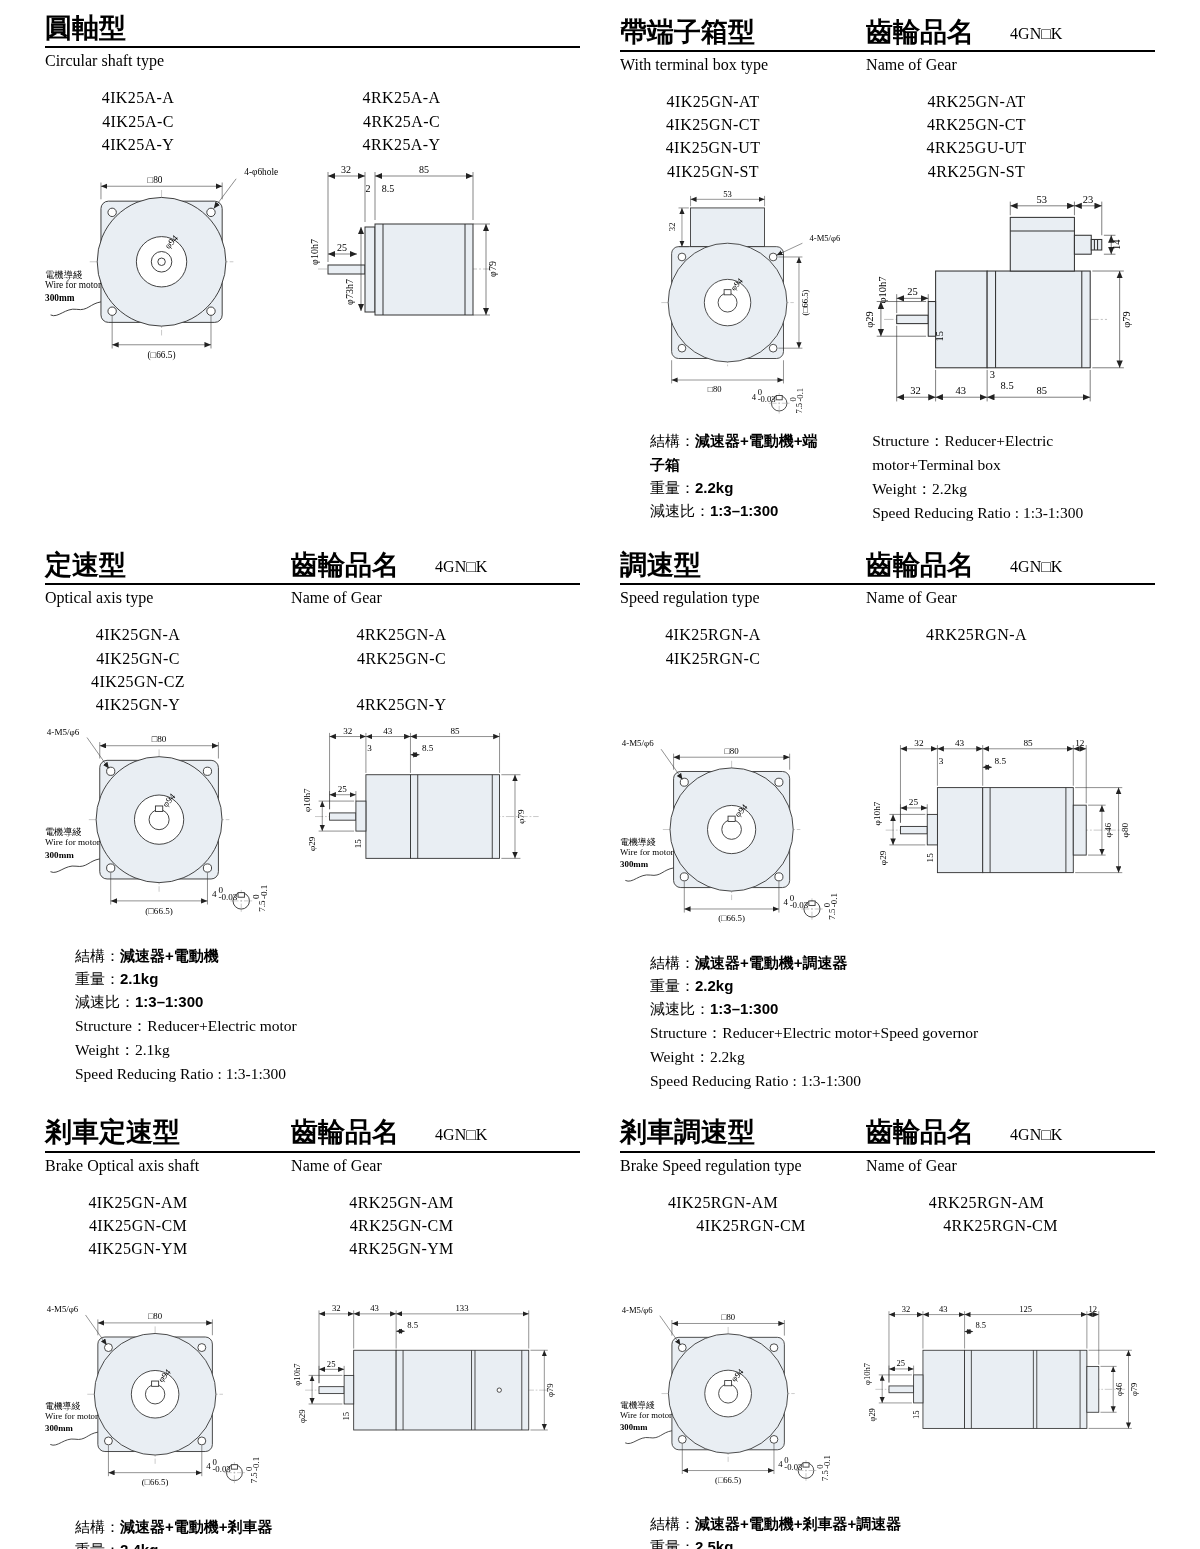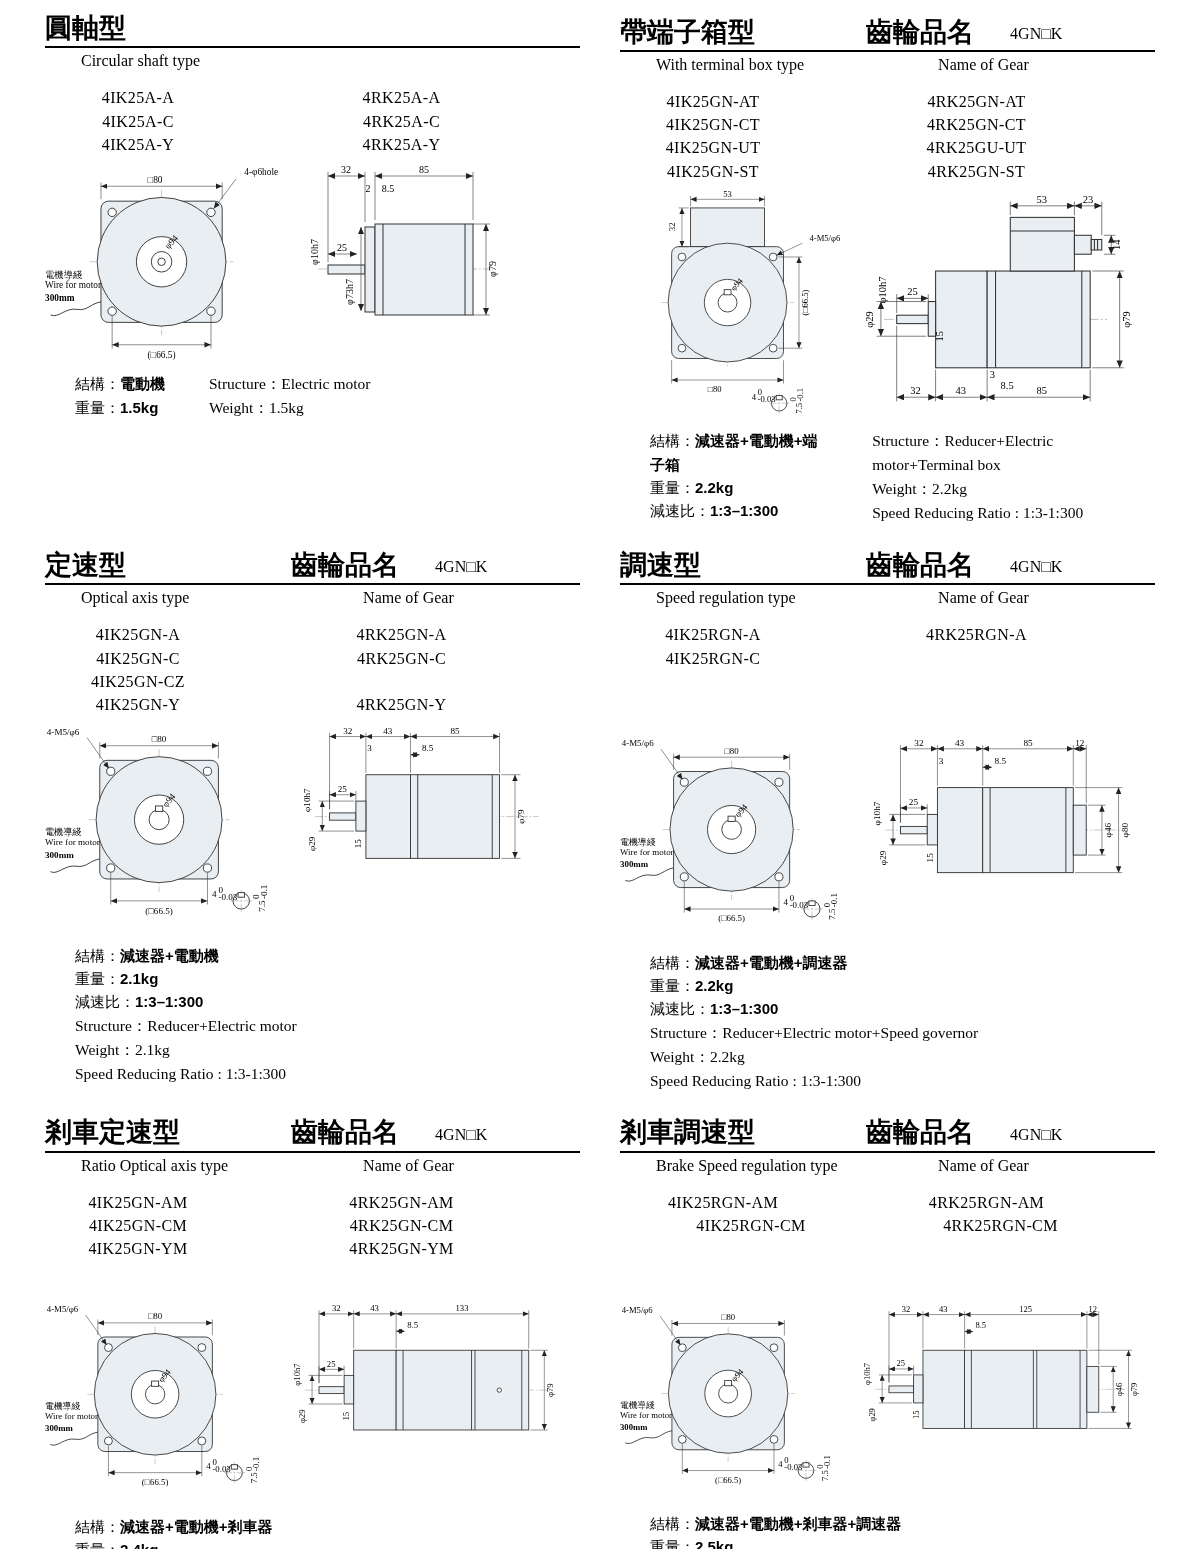--- a/index.html
+++ b/index.html
@@ -6,21 +6,21 @@
   body{width:1200px;height:1549px;overflow:hidden;color:#000;
        font-family:"Liberation Serif",serif;}
   .page{padding:14px 45px 10px 45px;}
   .grid{display:grid;grid-template-columns:1fr 1fr;column-gap:40px;row-gap:22px;}
   .sec{min-width:0;}
   .hdr-zh{display:flex;align-items:flex-end;border-bottom:2px solid #000;padding-bottom:4px;}
   .t-zh{font-family:"Liberation Sans",sans-serif;font-weight:bold;font-size:27px;line-height:1.05;}
   .t-zh.first{width:46%;}
   .code{margin-left:36px;font-size:16px;padding-bottom:3px;white-space:nowrap;margin-top:11px;}
   .hdr-en{display:flex;margin-top:4px;}
-  .t-en{font-size:16px;margin-left:36px;}
+  .t-en{font-size:16px;}
   .t-en.first{width:46%;}
   .models{margin:16px 0 6px 8px;}
   .model-row{display:grid;grid-template-columns:170px auto;}
   .model{font-size:16px;line-height:1.45;letter-spacing:.4px;text-align:center;}
   .draw{display:flex;align-items:flex-start;margin-top:6px;}
   .draw svg{flex:none;}
   .draw svg text{font-family:"Liberation Serif",serif;font-size:10px;fill:#000;}
   .t8{font-size:8.5px;} .t6{font-size:6.5px;} .t11{font-size:11px;}
   .bold{font-weight:bold;}
   .fill{fill:#e9eef3;stroke:#333;stroke-width:1;}
@@ -121,30 +121,20 @@
       <line class="dim" x1="48" y1="92" x2="77" y2="92" marker-start="url(#ar)" marker-end="url(#ar)"></line>
       <text x="62" y="89" text-anchor="middle">25</text>
       <text x="38" y="90" text-anchor="middle" transform="rotate(-90 38 90)" class="t8">φ10h7</text>
       <line class="dim" x1="81" y1="65" x2="81" y2="149" marker-start="url(#ar)" marker-end="url(#ar)"></line>
       <text x="73" y="130" text-anchor="middle" transform="rotate(-90 73 130)" class="t8">φ73h7</text>
       <line class="dim" x1="193" y1="62" x2="210" y2="62"></line>
       <line class="dim" x1="193" y1="153" x2="210" y2="153"></line>
       <line class="dim" x1="206" y1="62" x2="206" y2="153" marker-start="url(#ar)" marker-end="url(#ar)"></line>
       <text x="216" y="107" text-anchor="middle" transform="rotate(-90 216 107)">φ79</text>
     </svg>
-  </div>
-  <div class="specs row">
-    <div class="specs-zh">
-      <div class="spec-line"><span class="sl">結構：</span><span class="sv">電動機</span></div>
-      <div class="spec-line"><span class="sl">重量：</span><span class="sv">1.5kg</span></div>
-    </div>
-    <div class="specs-en">
-      <div class="spec-line-en">Structure：Electric motor</div>
-      <div class="spec-line-en">Weight：1.5kg</div>
-    </div>
   </div>
 </section>
 
 <section class="sec">
   <div class="hdr-zh">
     <span class="t-zh first">帶端子箱型</span>
     <span class="t-zh">齒輪品名</span>
     <span class="code">4GN□K</span>
   </div>
   <div class="hdr-en">
@@ -520,21 +510,21 @@
   </div>
 </section>
 
 <section class="sec">
   <div class="hdr-zh">
     <span class="t-zh first">剎車定速型</span>
     <span class="t-zh">齒輪品名</span>
     <span class="code">4GN□K</span>
   </div>
   <div class="hdr-en">
-    <span class="t-en first">Ratio Optical axis type</span>
+    <span class="t-en first">Brake Optical axis shaft</span>
     <span class="t-en">Name of Gear</span>
   </div>
   <div class="models">
     <div class="model-row">
       <span class="model">4IK25GN-AM</span>
       <span class="model">4RK25GN-AM</span>
     </div>
     <div class="model-row">
       <span class="model">4IK25GN-CM</span>
       <span class="model">4RK25GN-CM</span>

